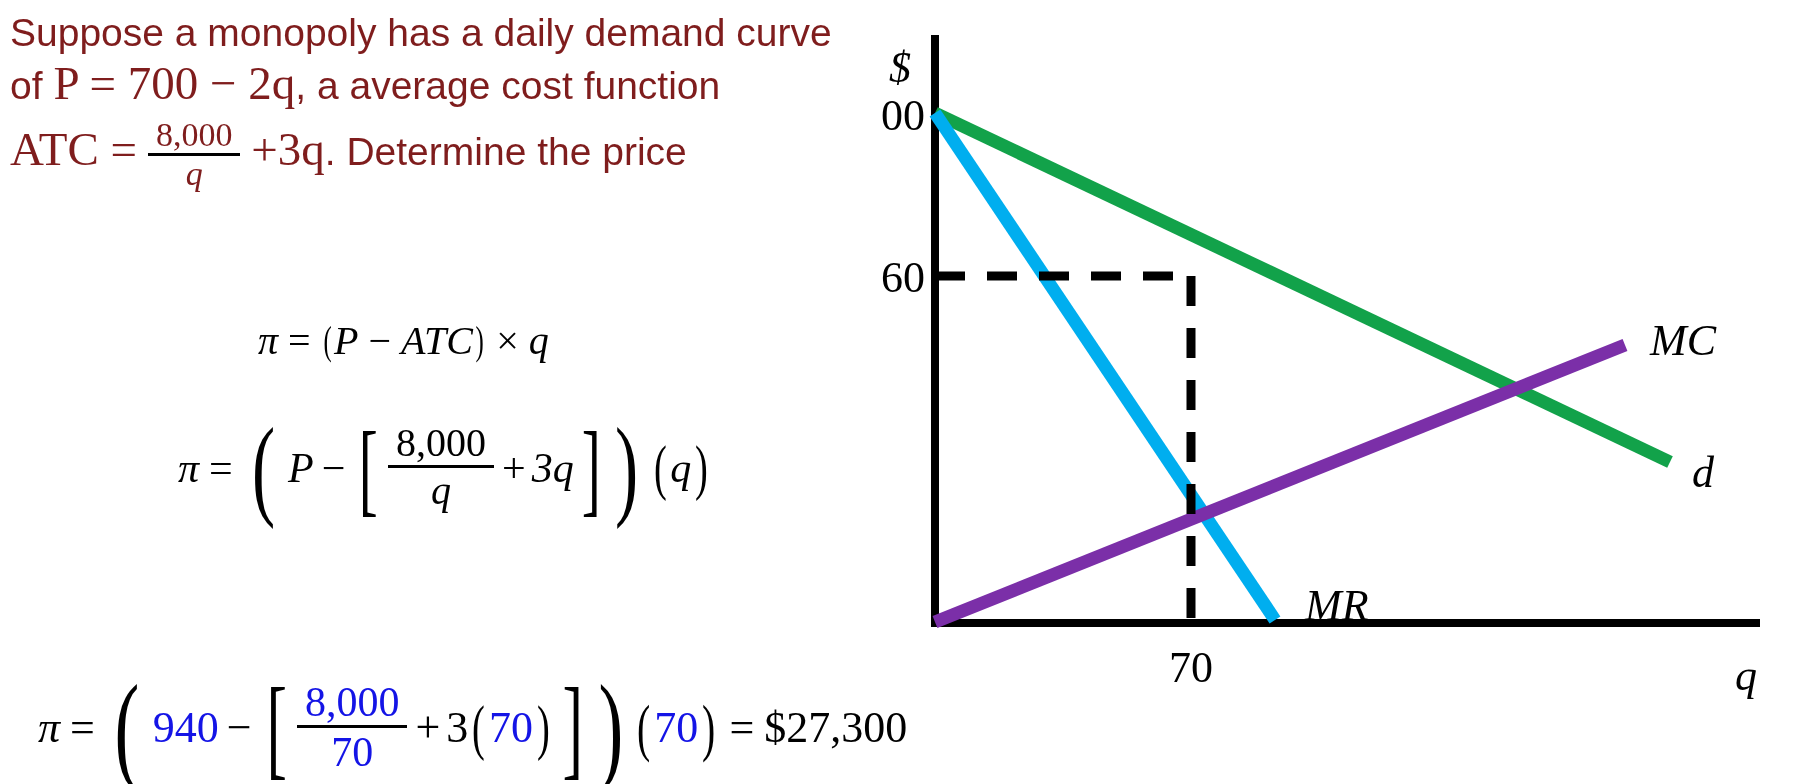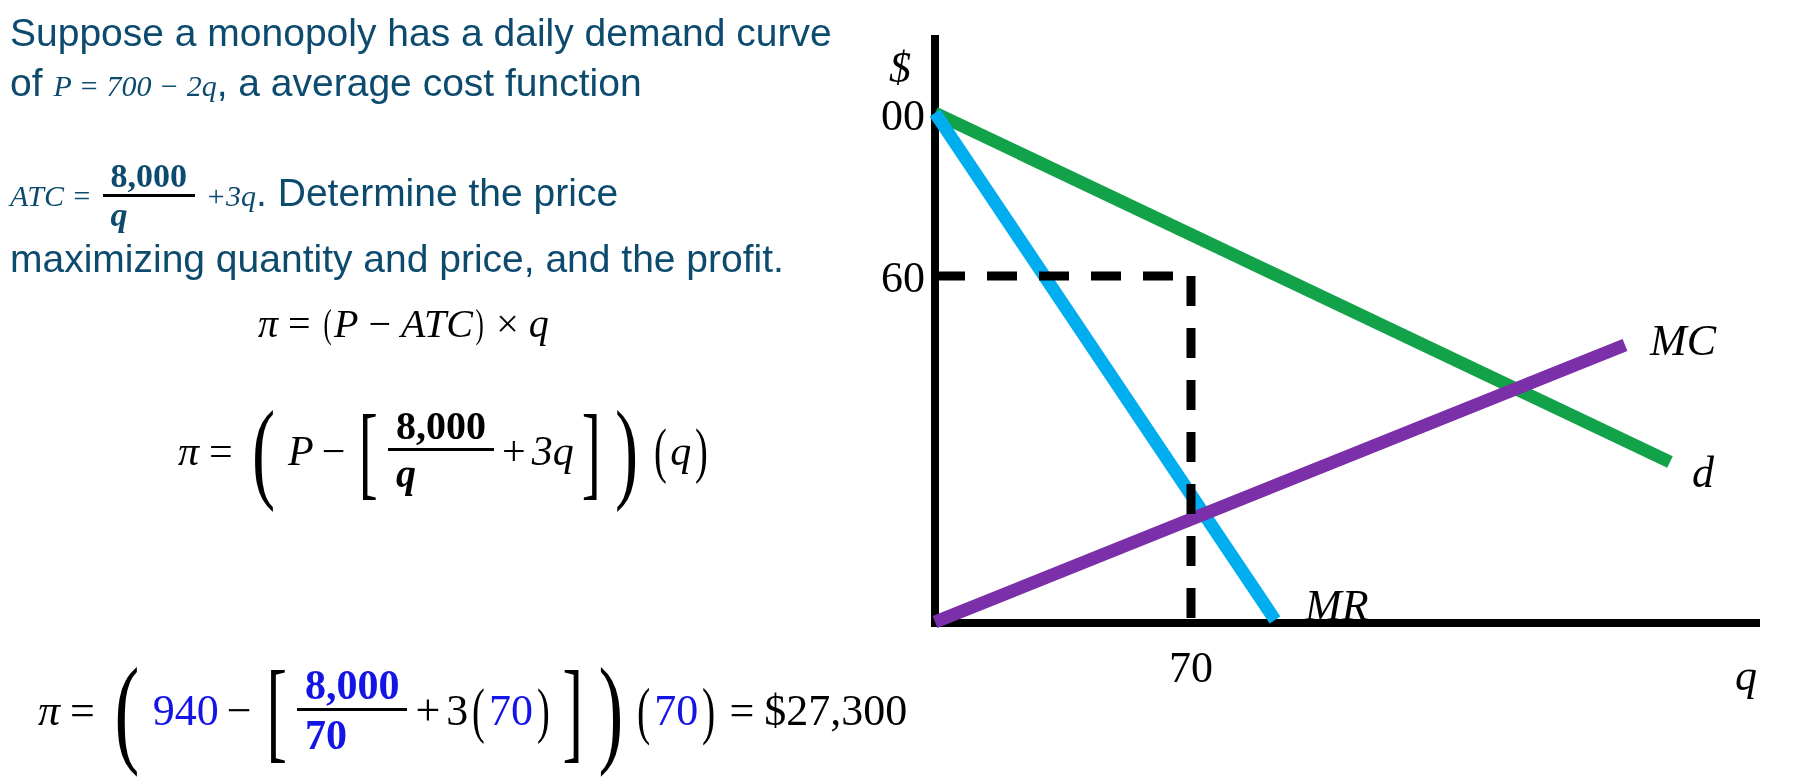--- a/index.html
+++ b/index.html
@@ -1,31 +1,31 @@
 <!DOCTYPE html>
 <html><head>
 <meta charset="utf-8">
 <style>
   html,body{margin:0;padding:0;background:#fff;}
   body{width:1799px;height:784px;overflow:hidden;font-family:"Liberation Sans",sans-serif;color:#000;}
   #page{position:relative;width:1799px;height:784px;background:#fff;}
 
   
   #prose{position:absolute;left:10px;top:8px;width:860px;}
-  .pline{font-family:"Liberation Sans",sans-serif;font-size:39px;line-height:50px;white-space:nowrap;color:#0c4a6e;}
-  .mi{font-family:"Liberation Serif",serif;font-style:italic;font-size:30px;}
+  .pline{font-family:"Liberation Sans",sans-serif;font-size:39px;line-height:50px;white-space:nowrap;color:#7f1d1d;}
+  .mi{font-family:"Liberation Serif",serif;font-size:47px;}
 
   
-  .frac{display:inline-block;vertical-align:middle;text-align:left;font-family:"Liberation Serif",serif;font-weight:bold;}
+  .frac{display:inline-block;vertical-align:middle;text-align:center;font-family:"Liberation Serif",serif;}
   .frac .num{display:block;font-size:34px;line-height:36px;padding:0 8px;}
   .frac .den{display:block;font-size:34px;line-height:36px;font-style:italic;padding:0 8px;border-top:3px solid #000;}
   .frac.blue .den{color:#1414E6;}
 
   
-  .eq{font-family:"Liberation Serif",serif;white-space:nowrap;color:#000;}
+  .eq{font-family:"Liberation Serif",serif;white-space:nowrap;color:#000;margin-top:17px;}
   .eq .sym{font-style:italic;}
   .eq .rom{font-style:normal;}
   .blue{color:#1414E6;}
 
   .paren{display:inline-block;font-family:"Liberation Serif",serif;font-style:normal;transform:scaleX(.62);transform-origin:center;}
   .brk{display:inline-block;font-family:"Liberation Serif",serif;font-style:normal;transform:scaleX(.55);transform-origin:center;}
 
   #eq1{position:absolute;left:258px;top:300px;font-size:40px;}
   #eq2{position:absolute;left:178px;top:404px;font-size:42px;}
   #eq3{position:absolute;left:38px;top:662px;font-size:44px;}
@@ -48,32 +48,29 @@
 
     <div class="pline">
       <span>Suppose a monopoly has a daily demand curve</span>
     </div>
 
     <div class="pline">
       <span>of </span><span class="mi">P = 700 − 2q</span><span>, a average cost function</span>
     </div>
 
 
-    <div class="pline" style="line-height:76px;margin-top:44px;">
+    <div class="pline" style="line-height:76px;">
       <span class="mi">ATC =</span>
       <span class="frac">
         <span class="num">8,000</span>
         <span class="den">q</span>
       </span>
       <span class="mi">+3q</span><span>. Determine the price</span>
     </div>
 
-    <div class="pline">
-      <span>maximizing quantity and price, and the profit.</span>
-    </div>
   </div>
 
   <div class="eq" id="eq1">
     <span class="sym">π</span>
     <span class="rom">=</span>
     <span class="paren rom">(</span><span class="sym">P</span>
     <span class="rom">−</span>
     <span class="sym">ATC</span><span class="paren rom">)</span>
     <span class="rom">×</span>
     <span class="sym">q</span>

